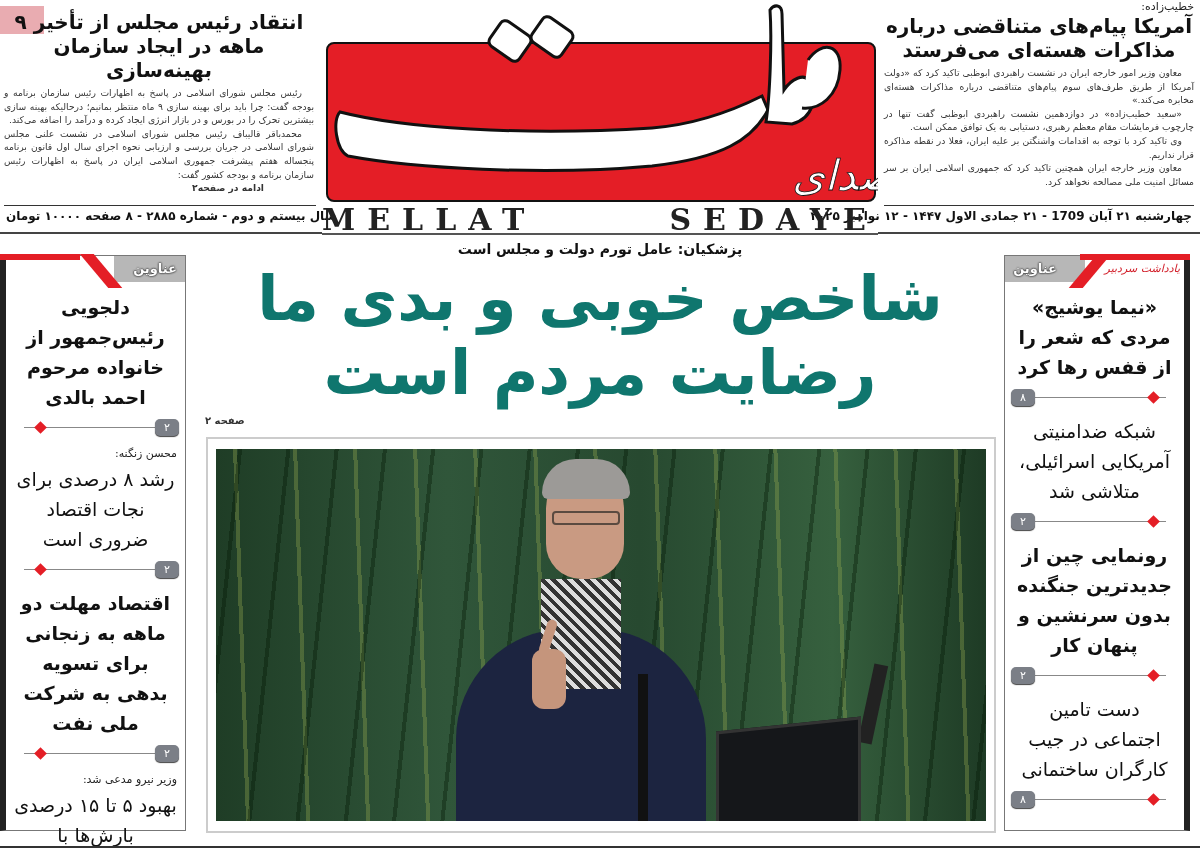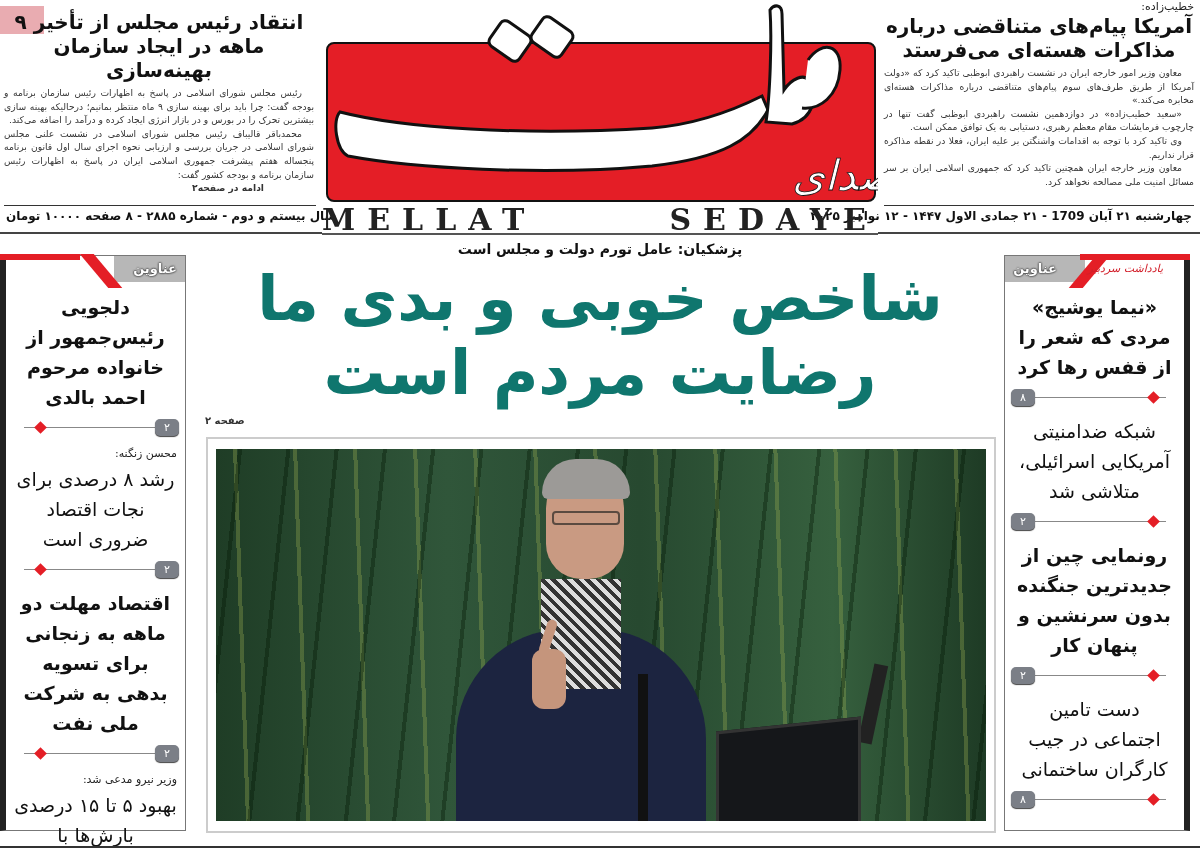--- a/index.html
+++ b/index.html
@@ -39,21 +39,21 @@
   .sidebar.right .side-tab { left: 0; }
   .red-band { position: absolute; top: -2px; height: 6px; background: #e41e26; }
   .sidebar.left .red-band { left: -6px; width: 80px; }
   .sidebar.right .red-band { right: -6px; width: 110px; }
   .red-slash { position: absolute; top: -2px; width: 14px; height: 34px; background: #e41e26; }
   .sidebar.left .red-slash { left: 88px; transform: skewX(40deg); }
   .sidebar.right .red-slash { left: 78px; transform: skewX(-40deg); }
   .grey-band { position: absolute; top: 0; height: 26px; background: #b7b7b7; }
   .sidebar.left .grey-band { left: 108px; right: 0; }
   .sidebar.right .grey-band { left: 0; width: 80px; }
-  .editorial-tag { position: absolute; right: 21px; top: 6px; font-size: 11px; color: #d21f2a; font-style: italic; font-family: "DejaVu Serif", serif; }
+  .editorial-tag { position: absolute; right: 4px; top: 6px; font-size: 11px; color: #d21f2a; font-style: italic; font-family: "DejaVu Serif", serif; }
 
   .side-items { position: absolute; top: 36px; left: 0; right: 0; }
   .side-item { padding: 0 8px; text-align: center; }
   .side-item .sub { font-size: 11px; color: #222; line-height: 16px; margin-bottom: 2px; text-align: right; }
   .side-item .head { font-weight: bold; font-size: 19px; line-height: 30px; color: #111; }
   .side-item .head.light { font-weight: normal; }
   .divider { position: relative; height: 20px; margin: 6px 0 8px; }
   .divider .line { position: absolute; top: 9px; height: 1px; background: #888; left: 18px; right: 18px; }
   .divider .badge { position: absolute; top: 1px; width: 24px; height: 17px; border-radius: 5px; background: #7b7f87; color: #fff; font-size: 11px; text-align: center; line-height: 17px; box-shadow: 0 1px 1px #444; }
   .divider .diamond { position: absolute; top: 5px; width: 9px; height: 9px; background: #e41e26; transform: rotate(45deg); }

